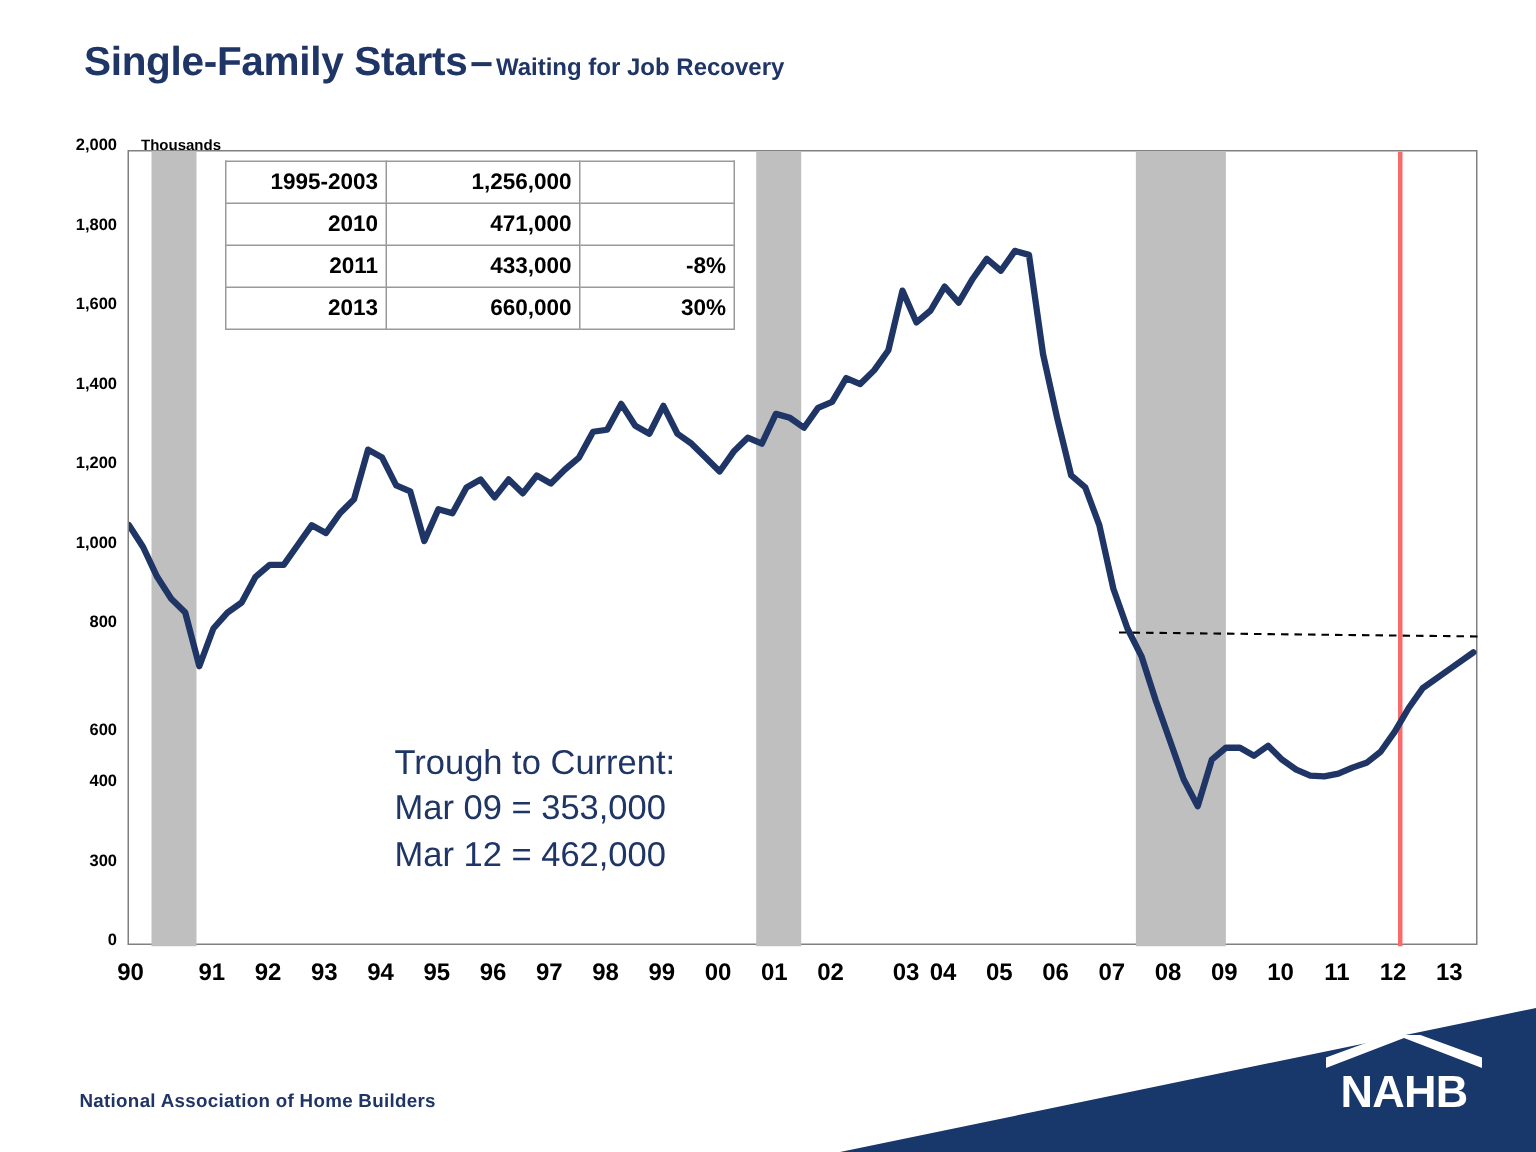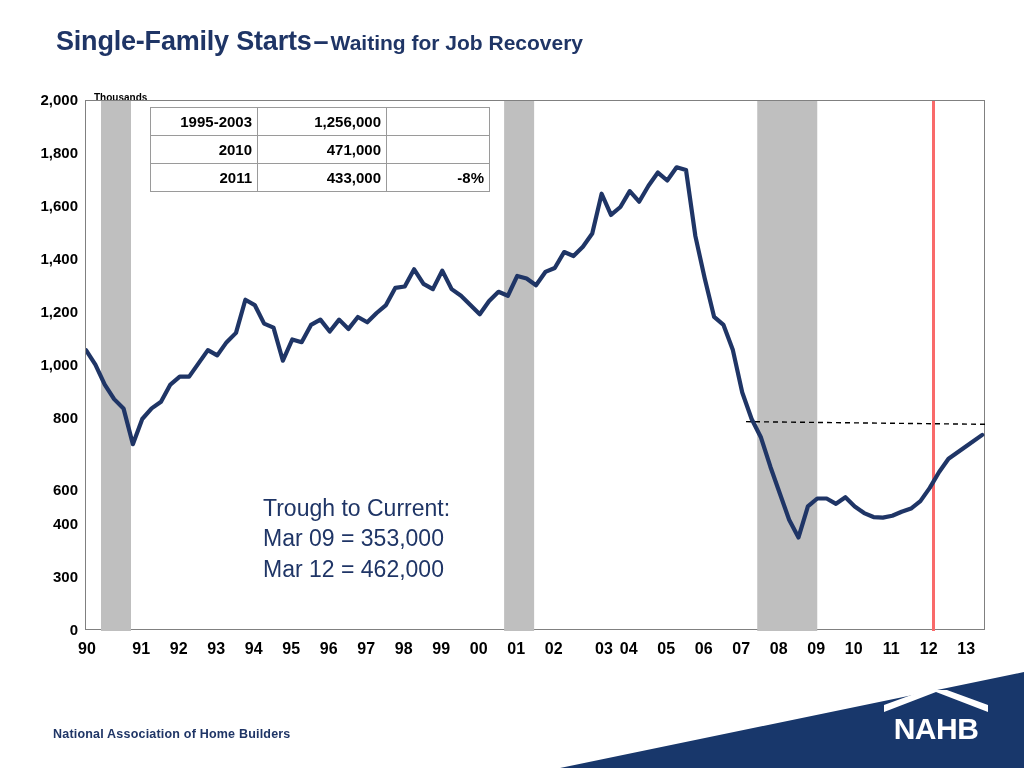--- a/index.html
+++ b/index.html
@@ -28,21 +28,21 @@
     color: #1F3566;
     letter-spacing: -0.2px;
   }
   #slide-title .dash {
     font-size: 27px;
     font-weight: bold;
     color: #1F3566;
     padding: 0 2px;
   }
   #slide-title .sub {
-    font-size: 21px;
+    font-size: 16px;
     font-weight: bold;
     color: #1F3566;
   }
 
   
   #units-label {
     position: absolute;
     left: 94px;
     top: 92px;
     font-size: 10px;
@@ -69,21 +69,21 @@
     height: 530px;
     display: block;
   }
 
   
   .ytick {
     position: absolute;
     right: 0;
     width: 70px;
     text-align: right;
-    font-size: 15px;
+    font-size: 11px;
     font-weight: bold;
     color: #000000;
     line-height: 1;
   }
   #y-axis {
     position: absolute;
     left: 0px;
     top: 100px;
     width: 78px;
     height: 530px;
@@ -262,20 +262,25 @@
       <tr>
         <td class="c0">2010</td>
         <td class="c1">471,000</td>
         <td class="c2"></td>
       </tr>
       <tr>
         <td class="c0">2011</td>
         <td class="c1">433,000</td>
         <td class="c2">-8%</td>
       </tr>
+      <tr>
+        <td class="c0">2013</td>
+        <td class="c1">660,000</td>
+        <td class="c2">30%</td>
+      </tr>
     </tbody>
 </table>
 
 <div id="annotation">
   <span class="ln">Trough to Current:</span>
   <span class="ln">Mar 09 = 353,000</span>
   <span class="ln">Mar 12 = 462,000</span>
 </div>
 
 <svg id="footer-wedge" viewBox="0 0 1024 108" preserveAspectRatio="none">

